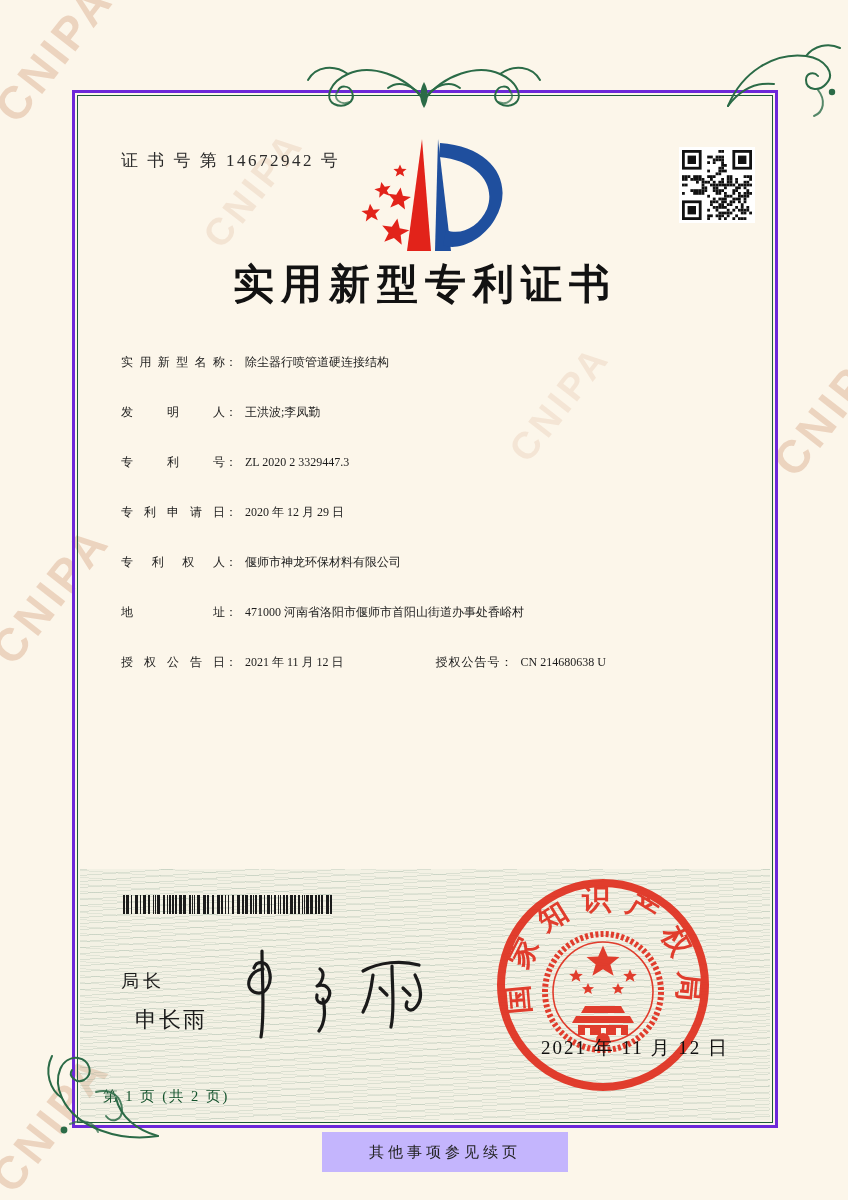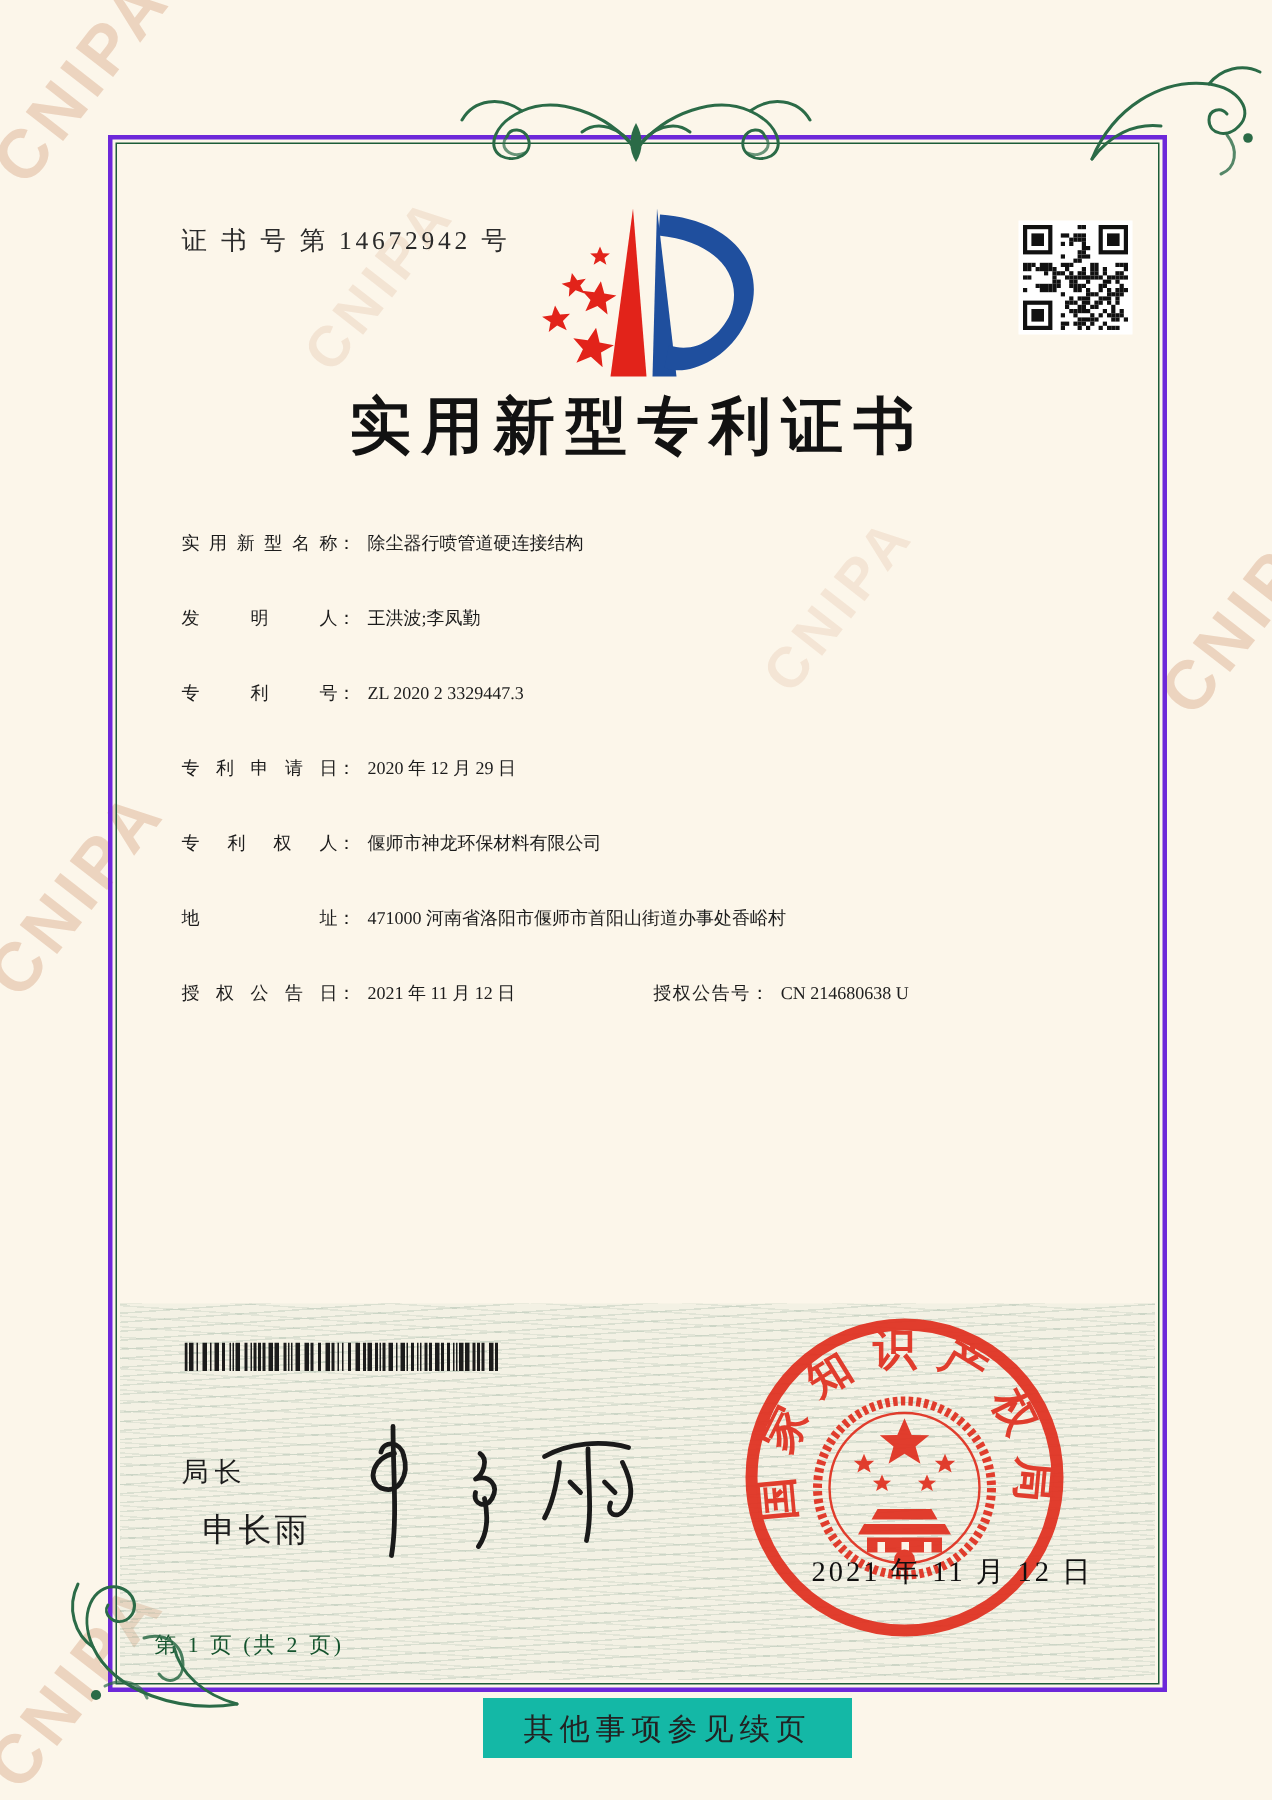--- a/index.html
+++ b/index.html
@@ -71,22 +71,22 @@
     position:absolute;left:440px;top:942px;width:240px;text-align:center;
     font-size:19px;letter-spacing:2px;color:#101010;z-index:5;
   }
   .pageno{
     position:absolute;left:0;top:994px;width:100%;
     font-size:14.5px;letter-spacing:2px;color:#14532d;z-index:4;margin-left:28px;
   }
   
   .footnote{
     position:absolute;left:322px;top:1132px;width:246px;height:40px;z-index:3;
-    background:#14b8a6;display:flex;align-items:center;justify-content:center;
-    font-size:20px;letter-spacing:4px;color:#222;
+    background:#c4b5fd;display:flex;align-items:center;justify-content:center;
+    font-size:15px;letter-spacing:4px;color:#222;
   }
 </style>
 </head>
 <body>
 
 <span class="wm wm1">CNIPA</span>
 <span class="wm wm2">CNIPA</span>
 <span class="wm wm3">CNIPA</span>
 <span class="wm wm4">CNIPA</span>
 <span class="wm wm5">CNIPA</span>

